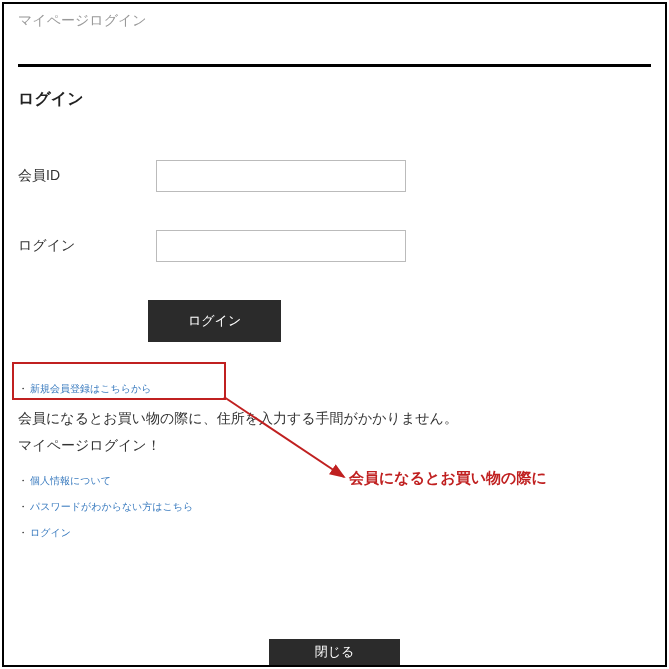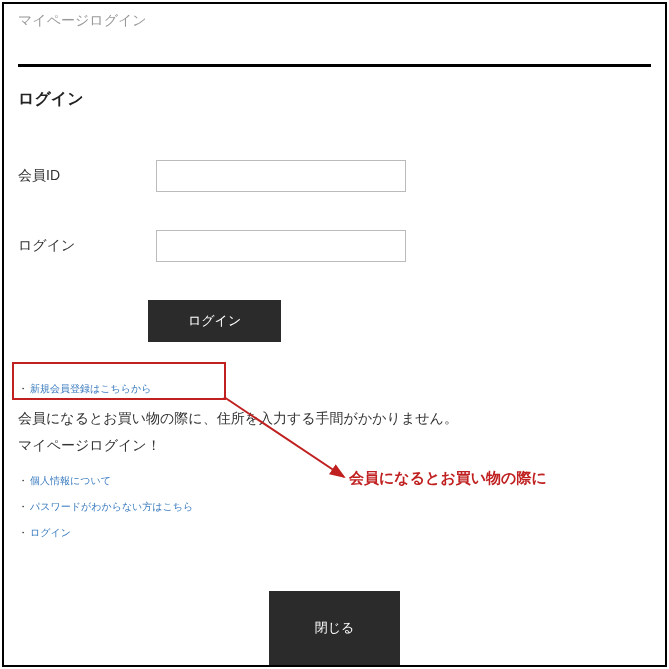--- a/index.html
+++ b/index.html
@@ -118,21 +118,21 @@
       position: absolute;
       bottom: 0px;
       left: 0;
       right: 0;
       text-align: center;
     }
     .close-btn {
       background: #2b2b2b;
       color: #fff;
       border: none;
-      padding: 28px 46px;
+      padding: 4px 46px;
       font-size: 13px;
       cursor: pointer;
       display: inline-block;
     }
   </style>
 </head>
 <body>
 
 <div class="window">
   <div class="title-bar">マイページログイン</div>

